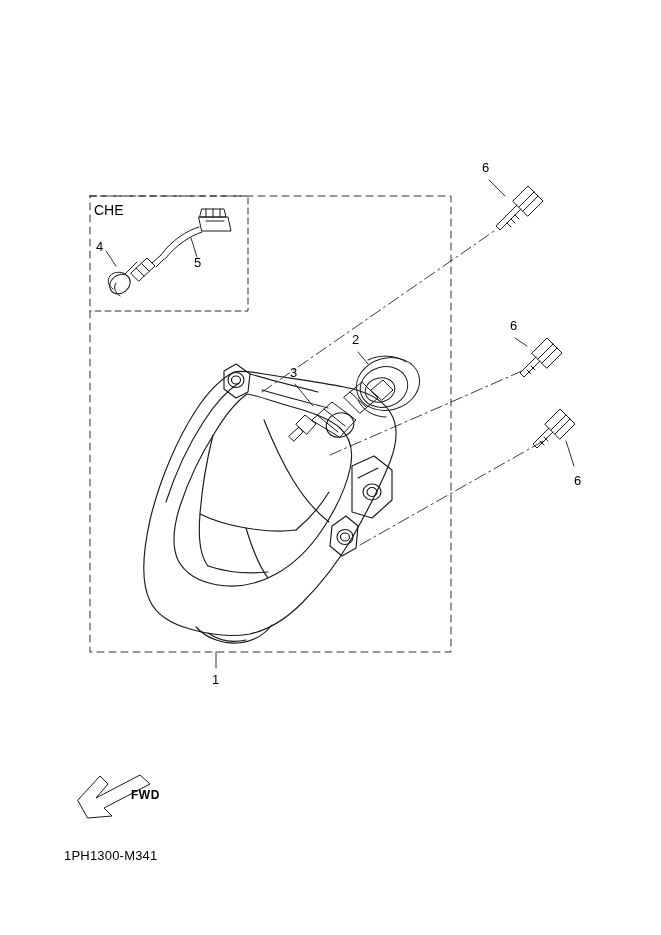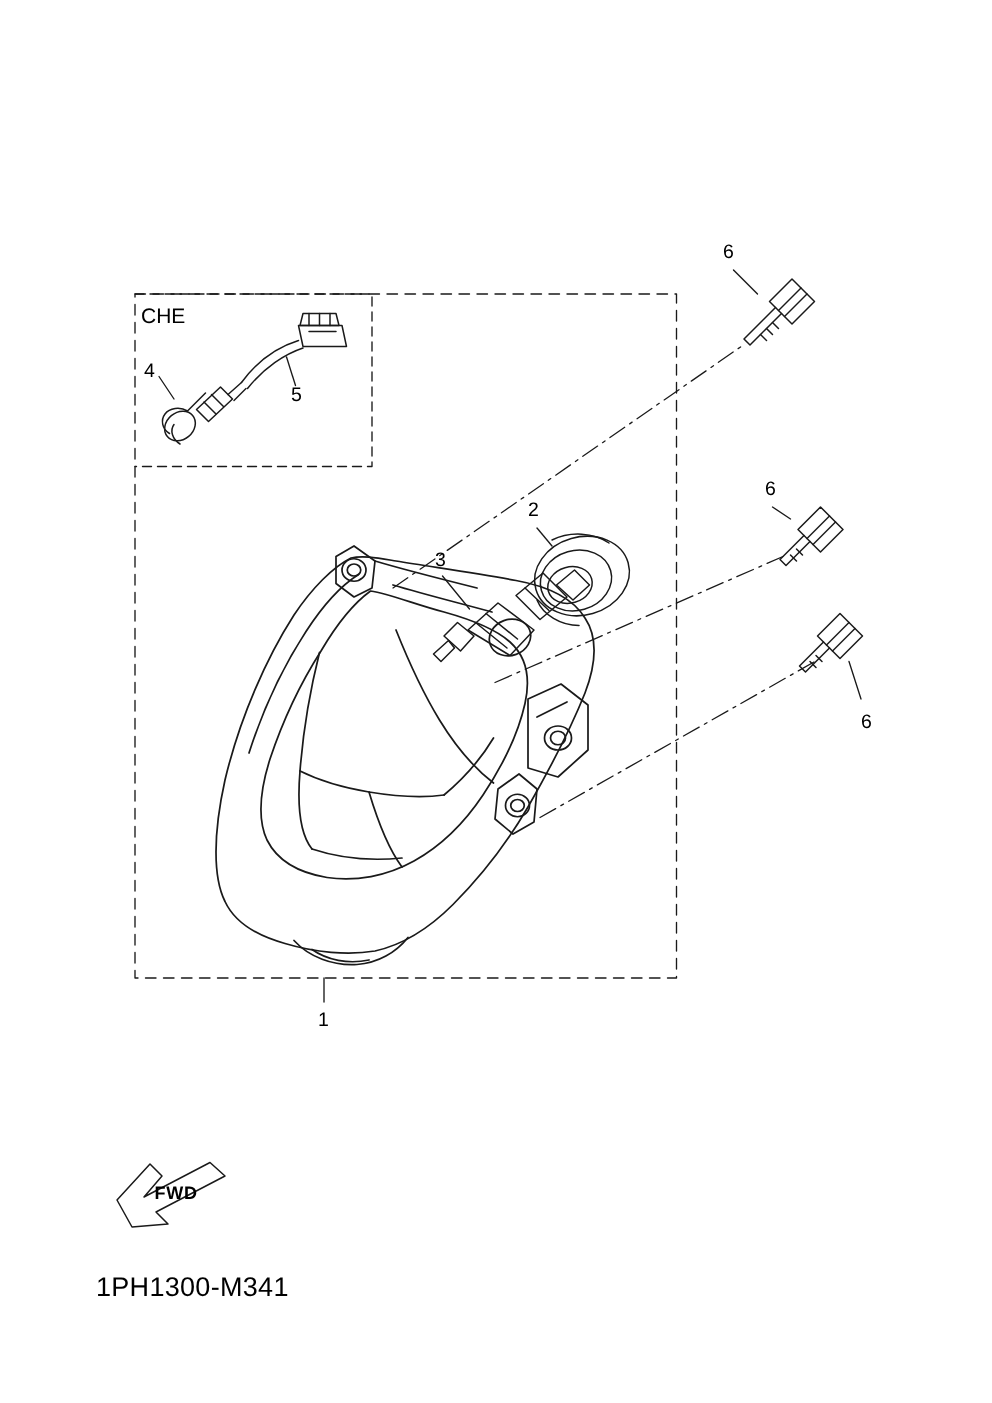--- a/index.html
+++ b/index.html
@@ -30,32 +30,33 @@
   .lbl {
     position: absolute;
     font-size: 13px;
     line-height: 13px;
     color: #000;
     white-space: nowrap;
     user-select: none;
   }
   .partcode {
     position: absolute;
-    font-size: 18px;
+    font-size: 13px;
     letter-spacing: 0.2px;
     color: #000;
     white-space: nowrap;
   }
   .fwd-text {
     position: absolute;
     font-size: 12px;
     font-weight: bold;
     letter-spacing: 0.5px;
     color: #000;
     white-space: nowrap;
+    margin-left: 28px;
   }
   .che-text {
     position: absolute;
     font-size: 14px;
     color: #000;
     white-space: nowrap;
   }
 </style>
 </head>
 <body>

